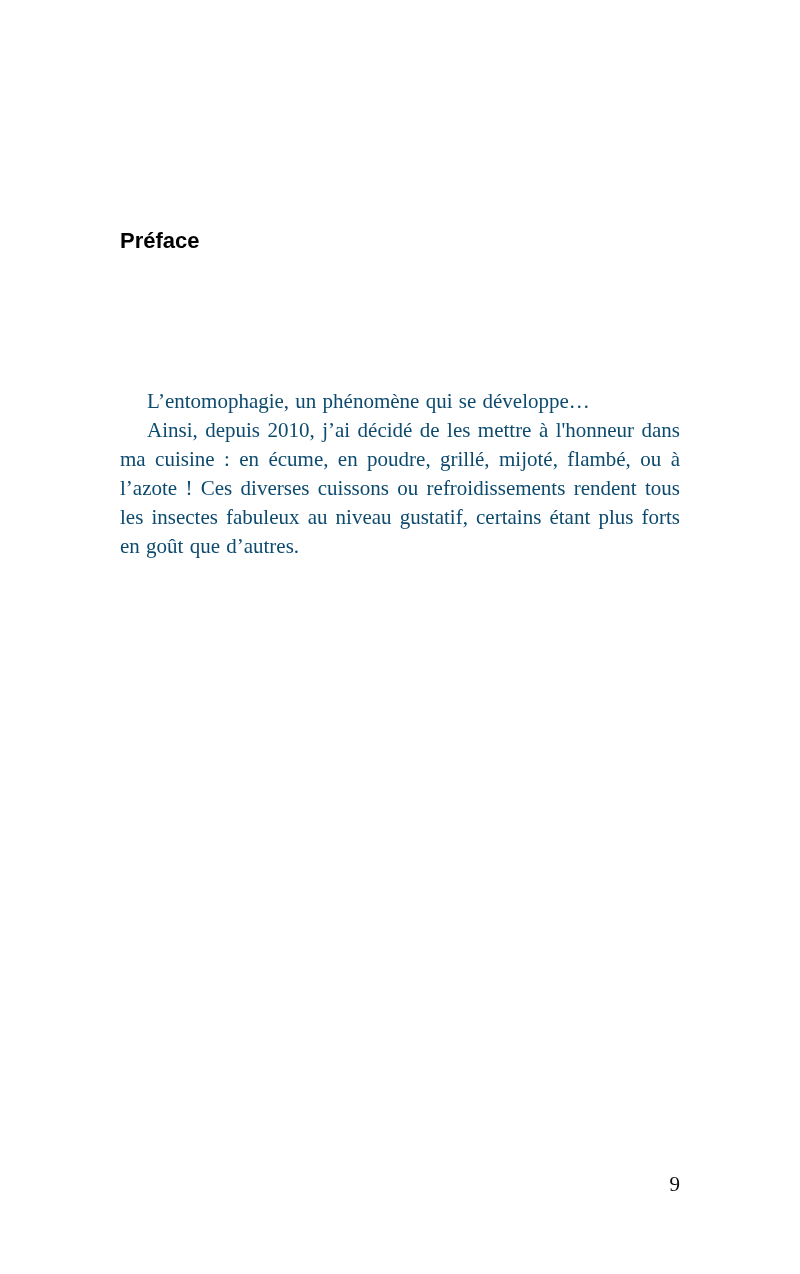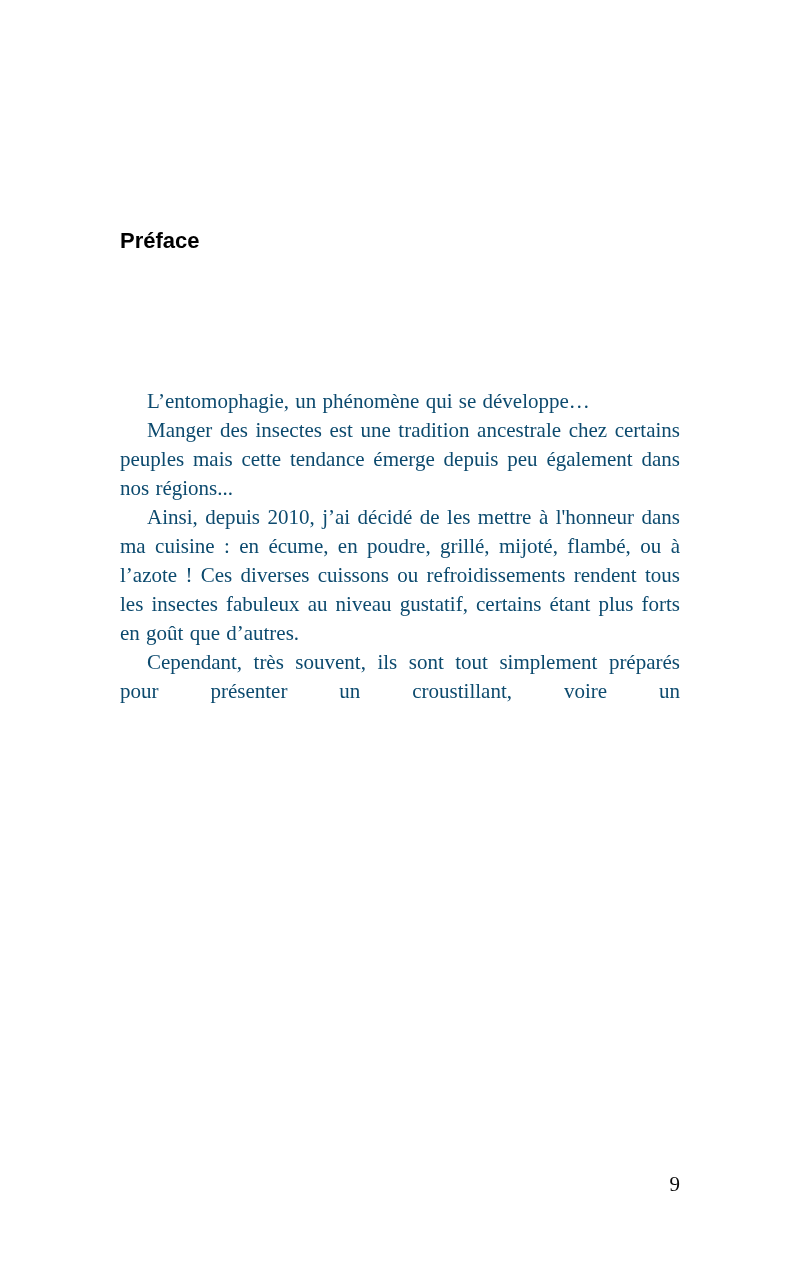--- a/index.html
+++ b/index.html
@@ -60,20 +60,18 @@
   </style>
 </head>
 <body>
 
 <div class="page">
 
   <h1 class="heading">Préface</h1>
 
   <div class="text-block">
     <p>L’entomophagie, un phénomène qui se développe…</p>
-    <p>Manger des insectes est une tradition ancestrale chez certains peuples mais cette tendance émerge depuis peu également dans nos régions...</p>
     <p>Ainsi, depuis 2010, j’ai décidé de les mettre à l'honneur dans ma cuisine : en écume, en poudre, grillé, mijoté, flambé, ou à l’azote ! Ces diverses cuissons ou refroidissements rendent tous les insectes fabuleux au niveau gustatif, certains étant plus forts en goût que d’autres.</p>
-    <p class="continued">Cependant, très souvent, ils sont tout simplement préparés pour présenter un croustillant, voire un</p>
   </div>
 
   <div class="page-number">9</div>
 
 </div>
 
 </body></html>

